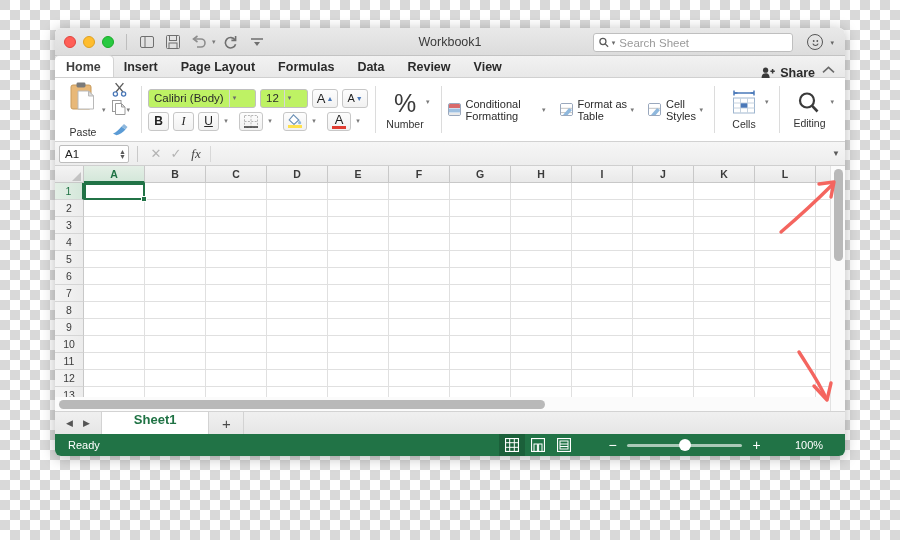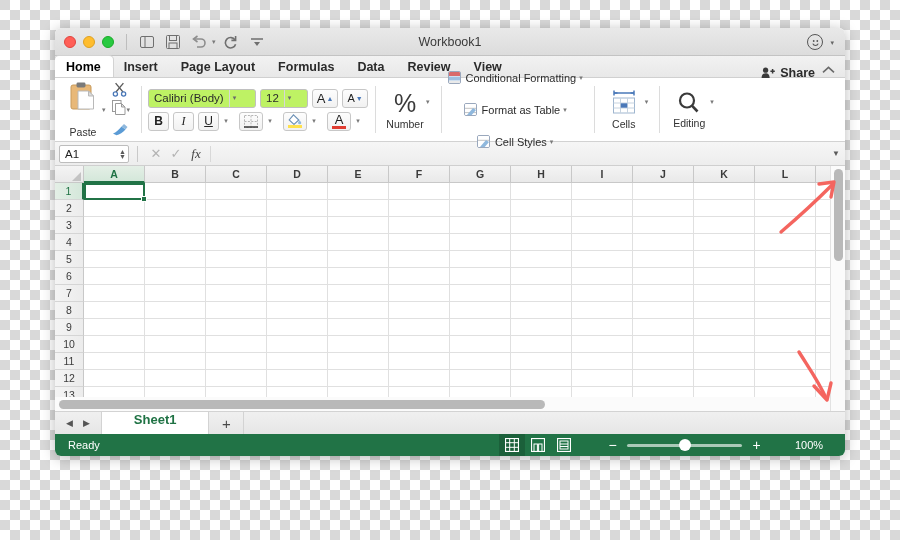--- a/index.html
+++ b/index.html
@@ -80,21 +80,21 @@
     display: flex; align-items: stretch;
     position: relative;
     flex: 0 0 auto;
   }
   .tab {
     padding: 0 11px; display: flex; align-items: center;
     font-size: 12.5px; font-weight: bold; color: #2b2b2b;
     border-right: 1px solid transparent;
   }
   .tab.active {
-    background: #fff; color: #000000;
+    background: #fff; color: #404040;
     border-radius: 4px 4px 0 0;
     box-shadow: -1px 0 0 #d3d3d3, 1px 0 0 #d3d3d3, 0 -1px 0 #d3d3d3;
   }
   .share {
     position: absolute; right: 30px; top: 0; height: 34px;
     display: flex; align-items: center; gap: 4px;
     font-size: 12.5px; font-weight: bold; color: #2b2b2b;
   }
   .ribbon-collapse { position: absolute; right: 10px; top: 4px; color: #555; }
 
@@ -138,21 +138,21 @@
 
   
   .bigbtn {
     display: flex; flex-direction: column; align-items: center; justify-content: center;
     min-width: 46px; height: 52px; gap: 2px;
   }
   .bigbtn .bl { font-size: 10.5px; color: #333; }
   .bigrow { display: flex; align-items: flex-start; }
 
   
-  .stylecol { display: flex; flex-direction: column; justify-content: center; gap: 19px; align-items: center; }
+  .stylecol { display: flex; flex-direction: row; justify-content: center; gap: 10px; align-items: center; }
   .styleitem { display: flex; align-items: center; gap: 5px; font-size: 11px; color: #2b2b2b; }
   .styleicon {
     width: 13px; height: 13px; border: 1px solid #9aa8bd; border-radius: 2px;
     background: #fff; flex: 0 0 auto; position: relative; overflow: hidden;
   }
 
   
   .formulabar {
     height: 24px; background: linear-gradient(#f6f6f6,#ededed);
     border-bottom: 1px solid #cfcfcf;
@@ -305,20 +305,28 @@
     </div>
     <div class="tbicon">
       <svg width="14" height="10" viewBox="0 0 14 10">
           <line x1="1" y1="2" x2="13" y2="2" stroke="#6f6f6f" stroke-width="1.5"></line>
           <path d="M4 5 L10 5 L7 9 Z" fill="#6f6f6f"></path>
         </svg>
     </div>
 
     <div class="win-title">Workbook1</div>
 
+    <div class="searchbox">
+      <svg width="11" height="11" viewBox="0 0 11 11">
+          <circle cx="4.4" cy="4.4" r="3.4" fill="none" stroke="#5a5a5a" stroke-width="1.4"></circle>
+          <line x1="7" y1="7" x2="10.2" y2="10.2" stroke="#5a5a5a" stroke-width="1.4"></line>
+        </svg>
+      <span style="font-size:7px;color:#6a6a6a;margin-right:1px">▾</span>
+      <input value="" placeholder="Search Sheet" style="">
+    </div>
     <div class="smiley">
       <svg width="11" height="11" viewBox="0 0 11 11">
           <circle cx="3.7" cy="4" r="0.9" fill="#555"></circle>
           <circle cx="7.3" cy="4" r="0.9" fill="#555"></circle>
           <path d="M2.8 6.6 A2.9 2.9 0 0 0 8.2 6.6" fill="none" stroke="#555" stroke-width="1.1"></path>
         </svg>
     </div>
     <div class="smiley-caret">▾</div>
   </div>
 

